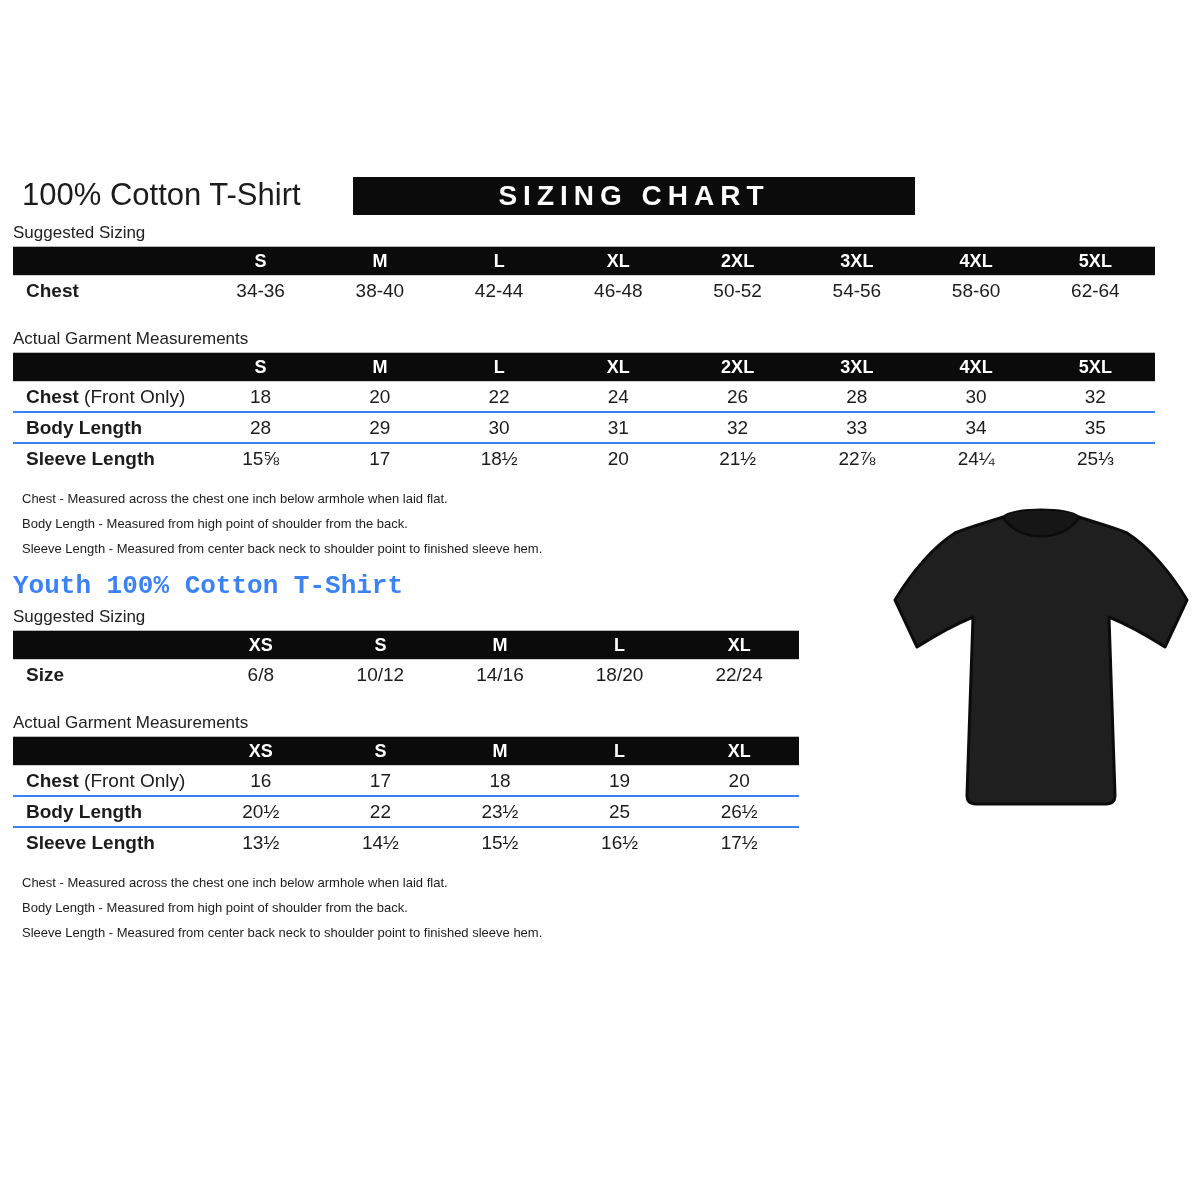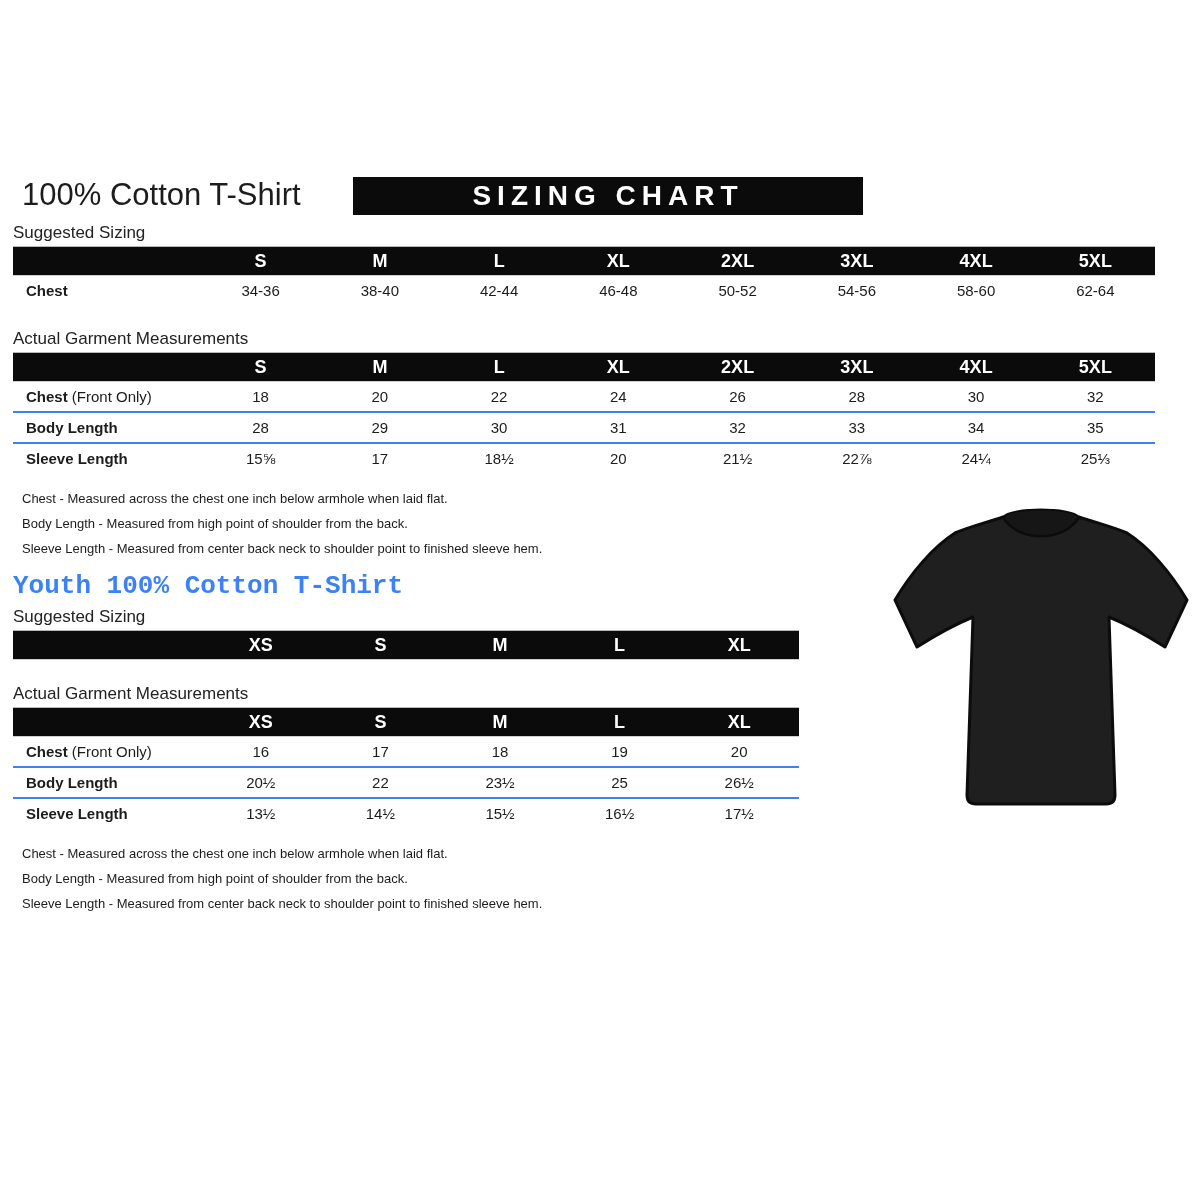--- a/index.html
+++ b/index.html
@@ -6,37 +6,37 @@
   body{
     width:1200px;height:1200px;background:#ffffff;position:relative;overflow:hidden;
     font-family:"Liberation Sans",sans-serif;color:#1c1c1c;
   }
   .content{position:absolute;left:13px;top:164px;width:1190px;margin-top:13px;}
 
   
   .header-row{position:relative;height:40px;}
   .page-title{position:absolute;left:9px;top:0;font-size:31px;font-weight:400;white-space:nowrap;}
   .banner{
-    position:absolute;left:340px;top:0;width:510px;height:38px;background:#0b0b0b;color:#ffffff;
+    position:absolute;left:340px;top:0;width:562px;height:38px;background:#0b0b0b;color:#ffffff;
     display:flex;align-items:center;justify-content:center;
     font-size:28px;font-weight:700;letter-spacing:6px;white-space:nowrap;
   }
 
   .sec-label{font-size:17px;margin:6px 0 3px 0;color:#222222;}
   .gap{margin-top:24px;}
 
   
   .tbl{border-top:1px solid #b8b8b8;}
   .tbl.adult{width:1142px;}
   .tbl.youth{width:786px;}
   .thead{
     display:flex;background:#0b0b0b;color:#ffffff;height:28px;align-items:center;
     font-weight:700;font-size:18px;border-bottom:1px solid #d0d0d0;
   }
-  .trow{display:flex;height:29px;align-items:center;font-size:15px;}
+  .trow{display:flex;height:29px;align-items:center;font-size:19px;}
   .trow.rule{border-top:2px solid #3b82f6;}
   .cell{flex:1;text-align:center;}
   .cell.lbl{flex:0 0 188px;text-align:left;padding-left:13px;box-sizing:border-box;font-weight:700;}
   .lbl .sfx{font-weight:400;}
 
   .notes{margin:13px 0 0 9px;font-size:13px;line-height:25px;}
   .note{margin:0;}
 
   .youth-title{font-size:26px;font-weight:700;margin:10px 0 0 0;color:#3b82f6;font-family:Liberation Mono, monospace;}
 
@@ -136,20 +136,28 @@
 
   <div class="sec-label">Suggested Sizing</div>
   <div class="tbl youth">
     <div class="thead">
       <div class="cell lbl"></div>
       <div class="cell">XS</div>
       <div class="cell">S</div>
       <div class="cell">M</div>
       <div class="cell">L</div>
       <div class="cell">XL</div>
+    </div>
+    <div class="trow">
+      <div class="cell lbl">Size</div>
+      <div class="cell">6/8</div>
+      <div class="cell">10/12</div>
+      <div class="cell">14/16</div>
+      <div class="cell">18/20</div>
+      <div class="cell">22/24</div>
     </div>
   </div>
 
   <div class="sec-label gap">Actual Garment Measurements</div>
   <div class="tbl youth">
     <div class="thead">
       <div class="cell lbl"></div>
       <div class="cell">XS</div>
       <div class="cell">S</div>
       <div class="cell">M</div>

